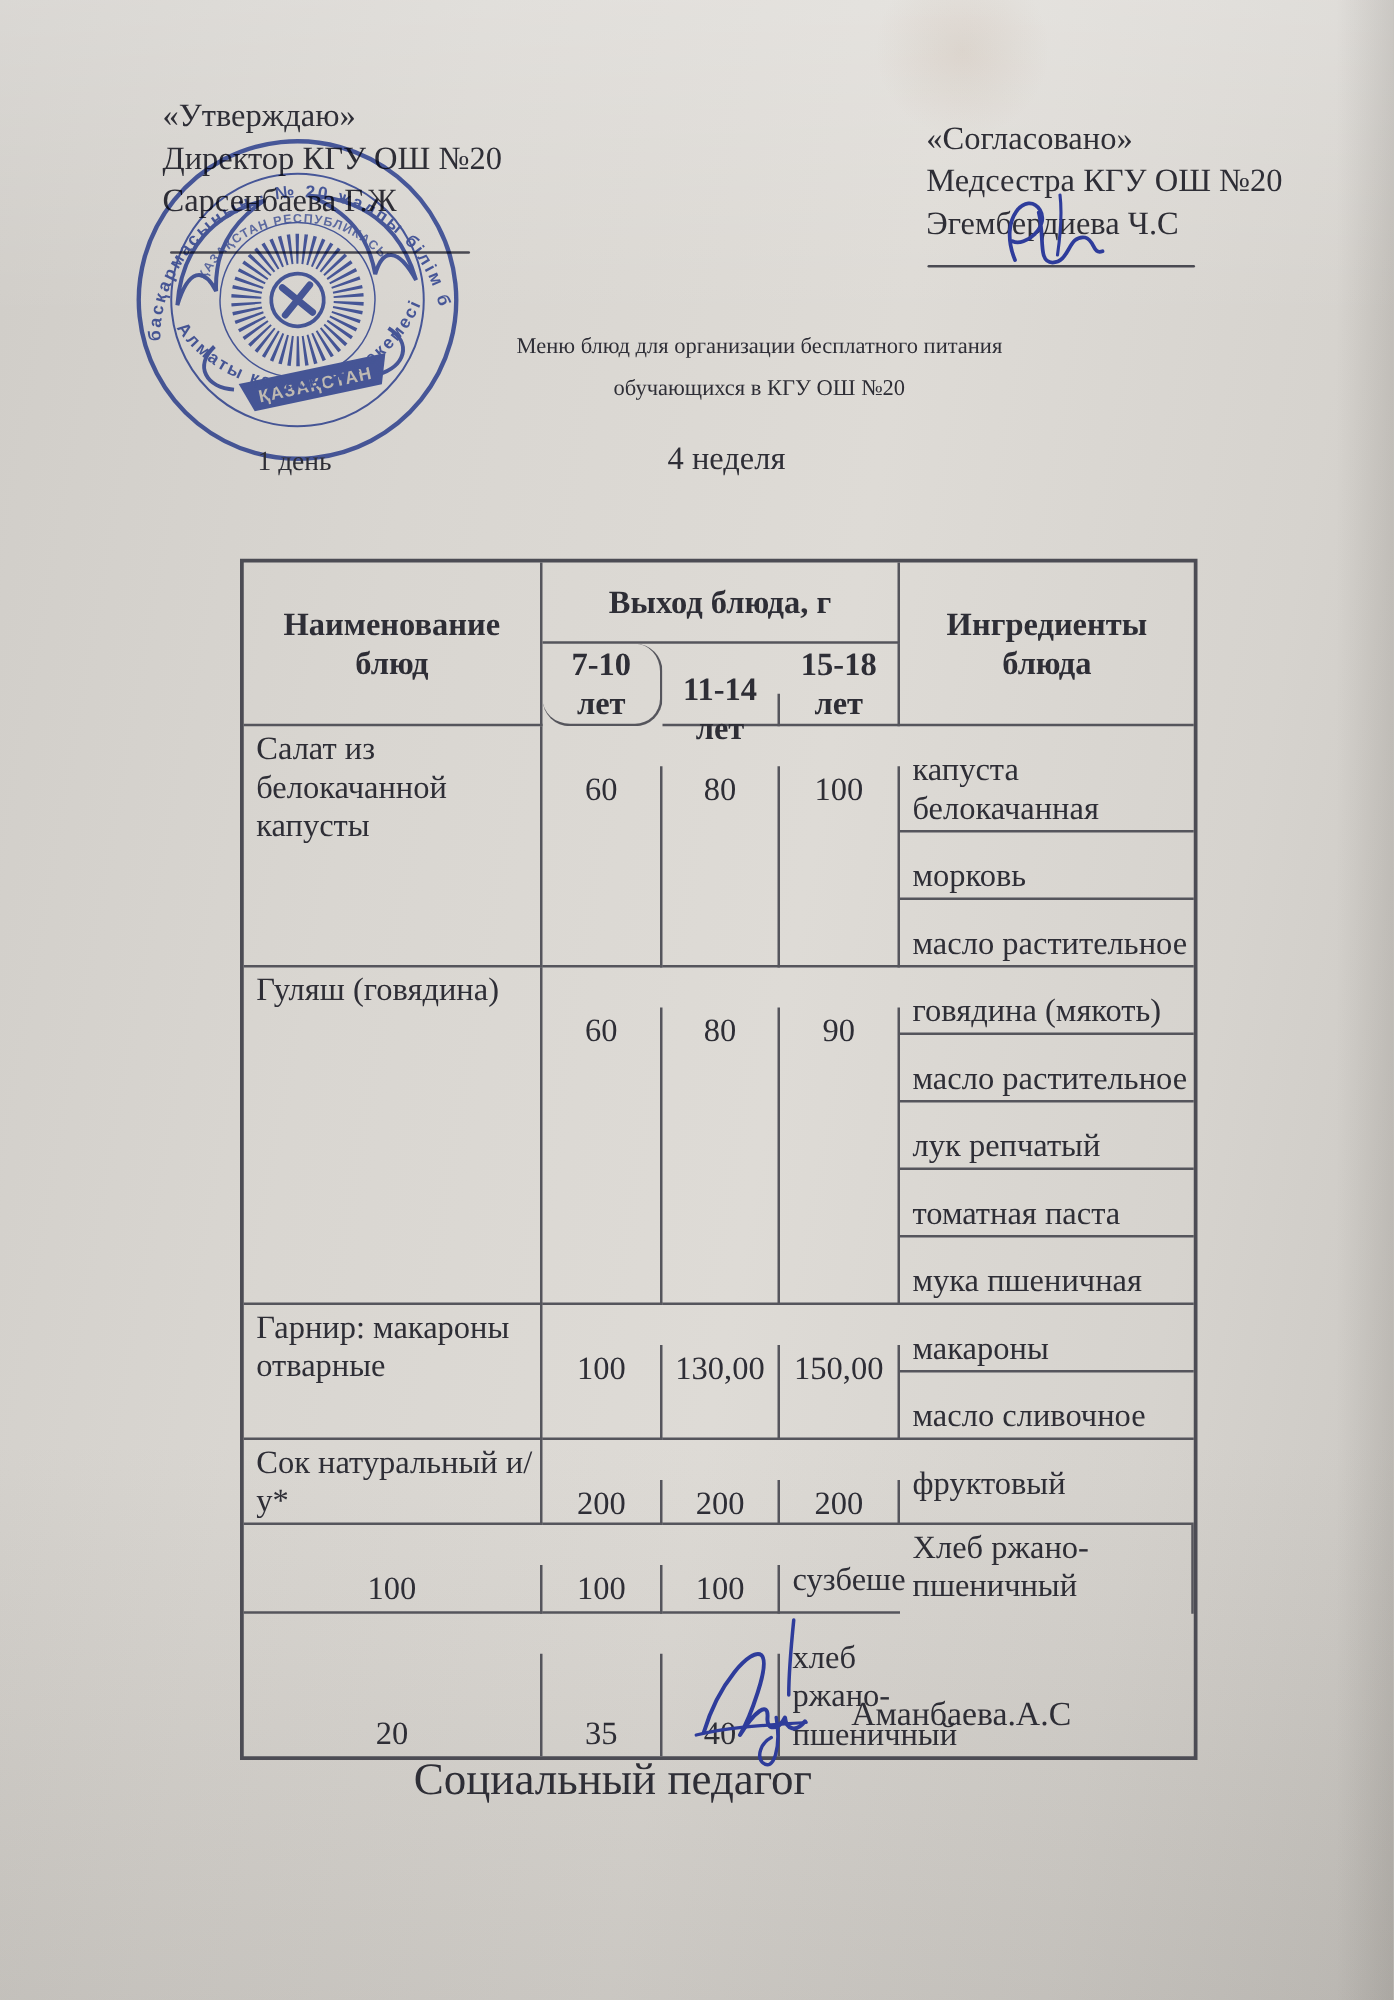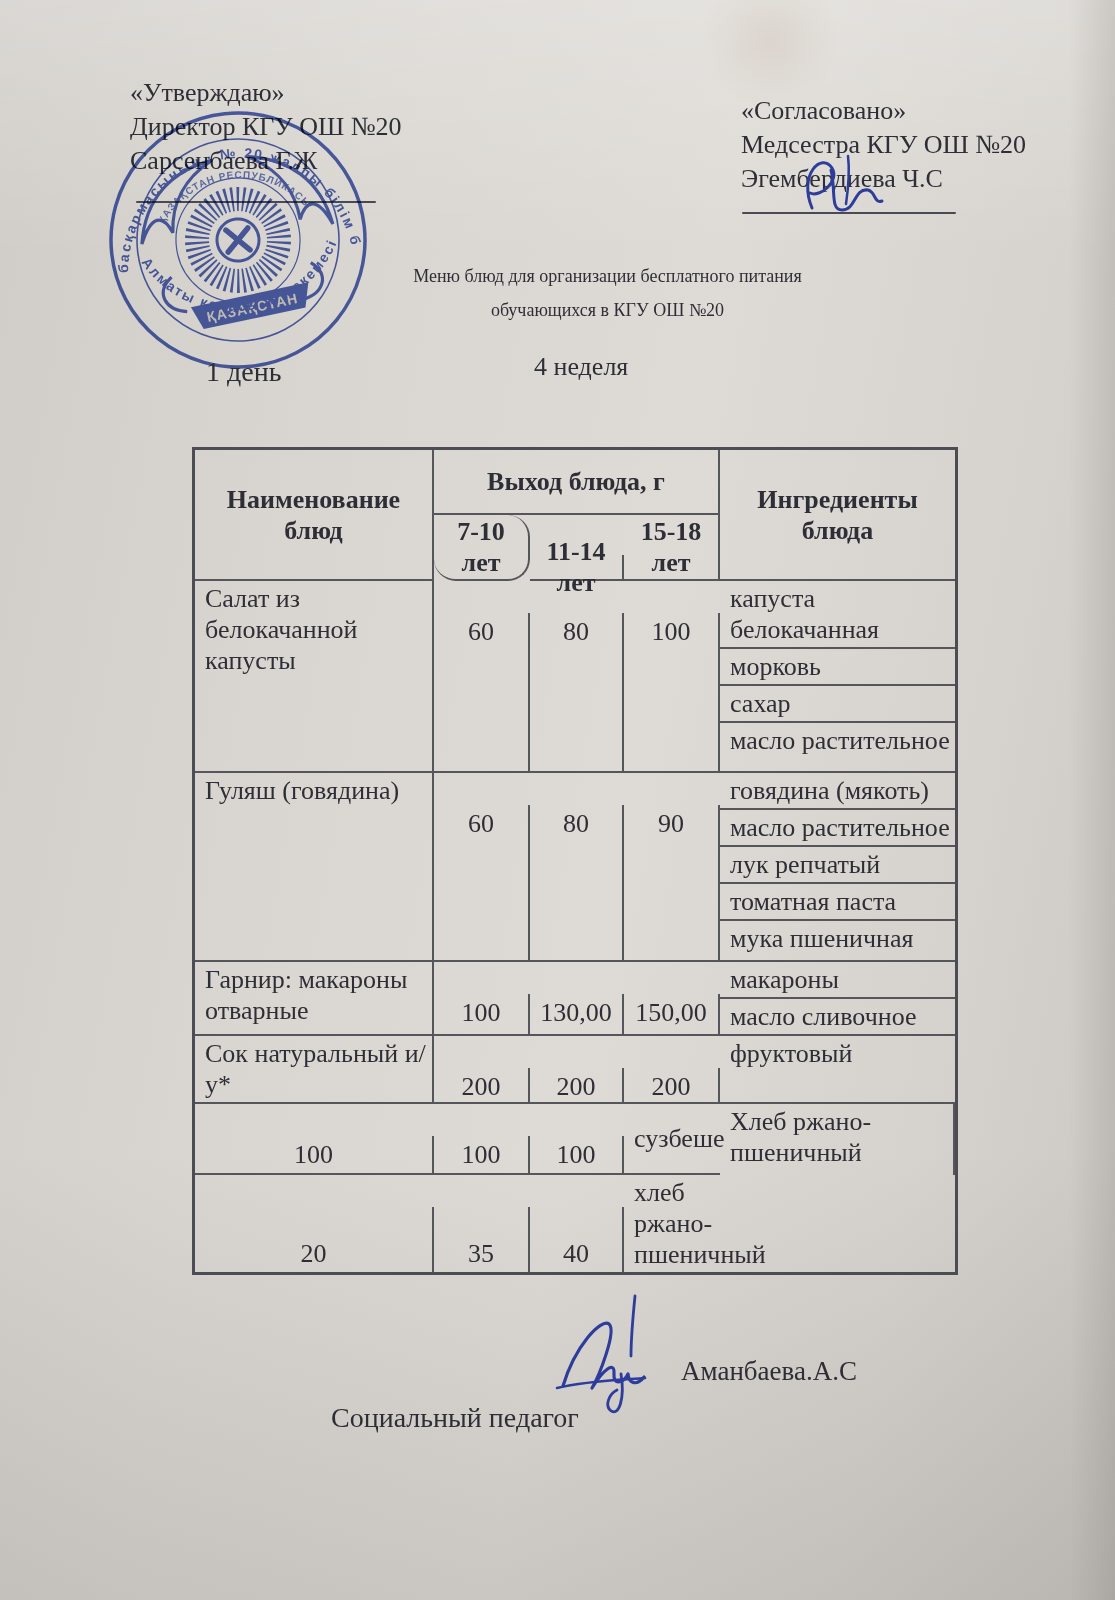--- a/index.html
+++ b/index.html
@@ -21,21 +21,21 @@
 
   .blk{position:absolute;font-size:26px;line-height:34px;}
   .approve{left:130px;top:76px;}
   .agree{left:741px;top:94px;}
   .sig-line{position:absolute;height:2px;background:#4a4a52;border-radius:1px;}
   .approve-line{left:136px;top:201px;width:240px;}
   .agree-line{left:742px;top:212px;width:214px;}
 
   .title{position:absolute;left:150px;top:259px;width:915px;text-align:center;
     font-size:18px;line-height:34px;}
-  .daylbl{position:absolute;left:206px;top:356px;font-size:28px;}
+  .daylbl{position:absolute;left:206px;top:356px;font-size:22px;}
   .weeklbl{position:absolute;left:534px;top:352px;font-size:26px;}
 
   
   .stamp{position:absolute;left:102px;top:104px;width:272px;height:272px;
     transform:rotate(-6deg);opacity:.88;mix-blend-mode:multiply;pointer-events:none;}
   .stamp .ink{stroke:#3a51ae;fill:none;}
   .stamp text{fill:#3a51ae;stroke:none;font-family:"Liberation Sans","DejaVu Sans",sans-serif;font-weight:bold;}
 
   
   .sig{position:absolute;pointer-events:none;}
@@ -60,27 +60,27 @@
   .hcell{font-weight:bold;display:flex;align-items:center;justify-content:center;text-align:center;padding:2px 4px;}
   .h-name{grid-column:1;grid-row:1/3;}
   .h-out{grid-column:2/5;grid-row:1;}
   .h-a1{grid-column:2;grid-row:2;border-radius:22px;}
   .h-a2{grid-column:3;grid-row:2;margin-top:40px;}
   .h-a3{grid-column:4;grid-row:2;}
   .h-ing{grid-column:5;grid-row:1/3;}
   .numcell{text-align:center;padding:3px 2px 0 2px;margin-top:32px;}
   .num-bottom{display:flex;align-items:flex-end;justify-content:center;padding-bottom:3px;}
   .ingcell{padding:0;display:flex;flex-direction:column;}
-  .ingcell .sub{border-bottom:2px solid #55555c;padding:2px 4px 2px 10px;}
+  .ingcell .sub{border-bottom:2px solid #55555c;padding:19px 4px 2px 10px;}
   .ingcell .sub:last-child{border-bottom:none;flex:1;}
   .vcenter .sub{display:flex;align-items:center;}
   .mh1{min-height:192px}.mh2{min-height:189px}.mh3{min-height:65px}
   .mh4{min-height:60px}.mh5{min-height:63px}.mh6{min-height:71px}
 
-  .footer-role{position:absolute;left:331px;top:1354px;font-size:28px;margin-top:48px;}
+  .footer-role{position:absolute;left:331px;top:1354px;font-size:36px;margin-top:48px;}
   .footer-name{position:absolute;left:681px;top:1356px;font-size:27px;}
 </style>
 </head>
 <body>
 
 <div class="page">
   <div class="vignette"></div>
   <div class="smudge"></div>
 
   <div class="blk approve">
@@ -161,21 +161,20 @@
     <div class="cell hcell h-a3">15-18 лет</div>
     <div class="cell hcell h-ing last-col">Ингредиенты блюда</div>
 
     <div class="cell mh1">Салат из белокачанной капусты</div>
     <div class="cell numcell">60</div>
     <div class="cell numcell">80</div>
     <div class="cell numcell">100</div>
     <div class="cell ingcell last-col">
       <div class="sub">капуста белокачанная</div>
       <div class="sub">морковь</div>
-      <div class="sub">сахар</div>
       <div class="sub">масло растительное</div>
     </div>
 
     <div class="cell mh2">Гуляш (говядина)</div>
     <div class="cell numcell">60</div>
     <div class="cell numcell">80</div>
     <div class="cell numcell">90</div>
     <div class="cell ingcell last-col">
       <div class="sub" style="white-space:nowrap">говядина (мякоть)</div>
       <div class="sub">масло растительное</div>

